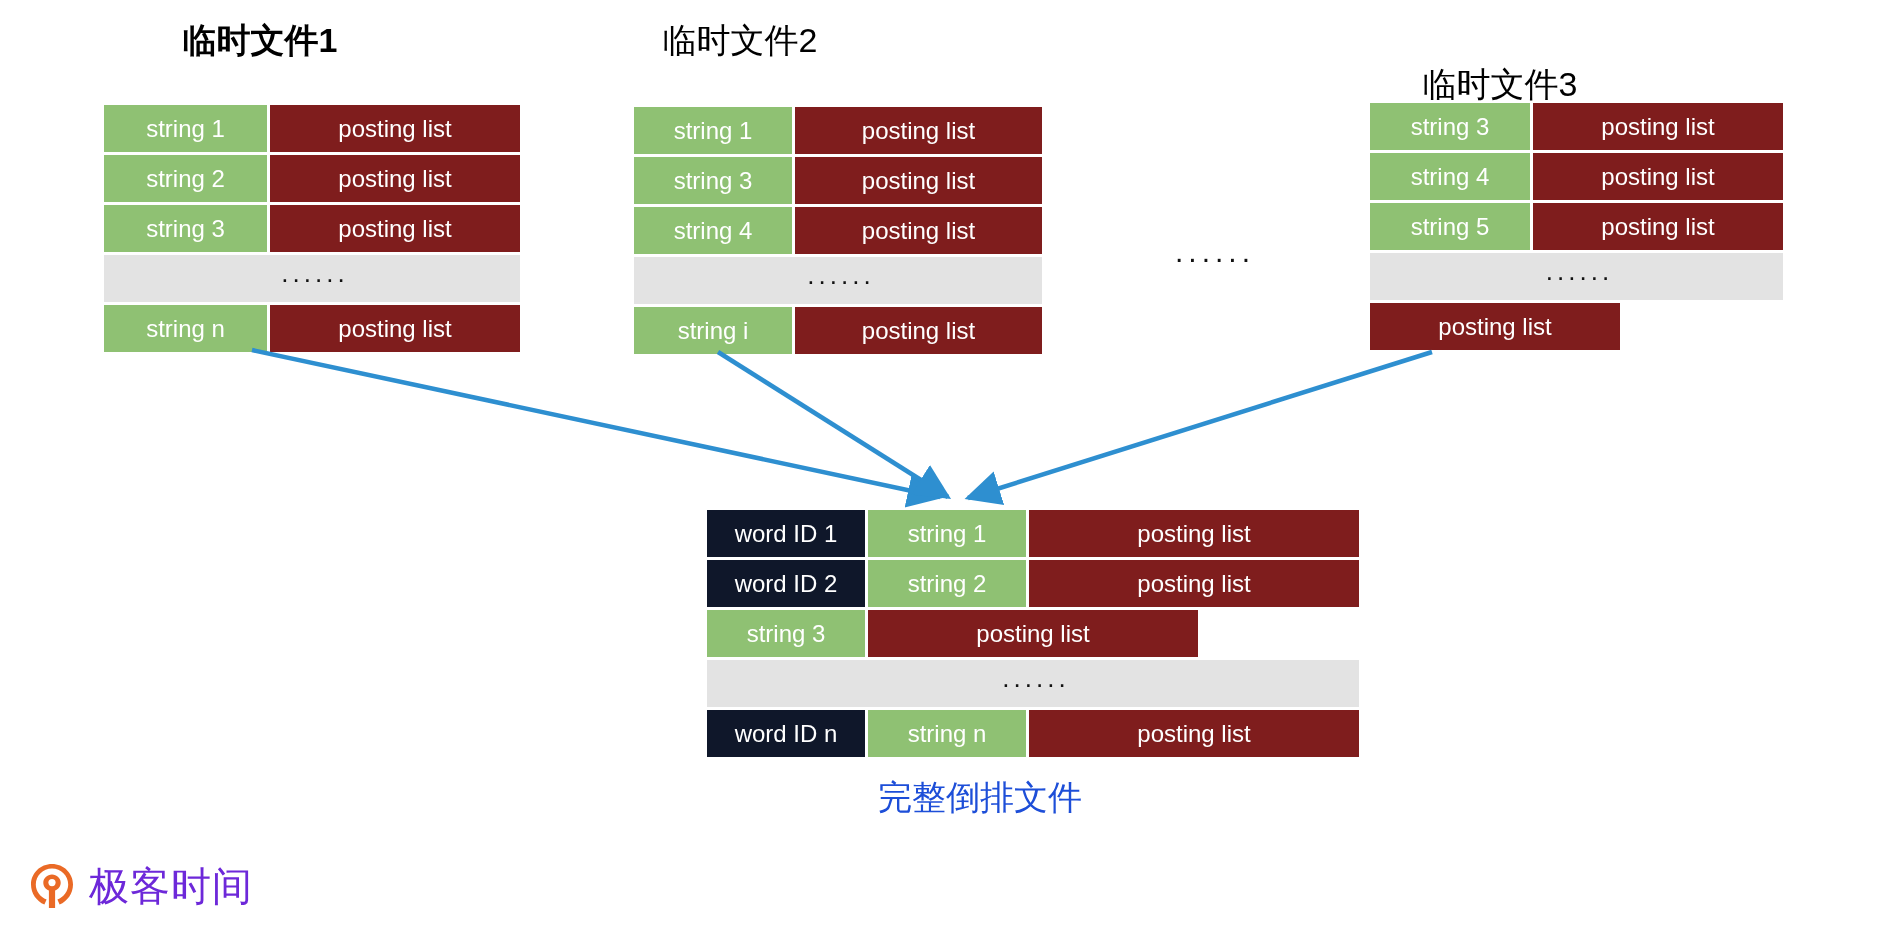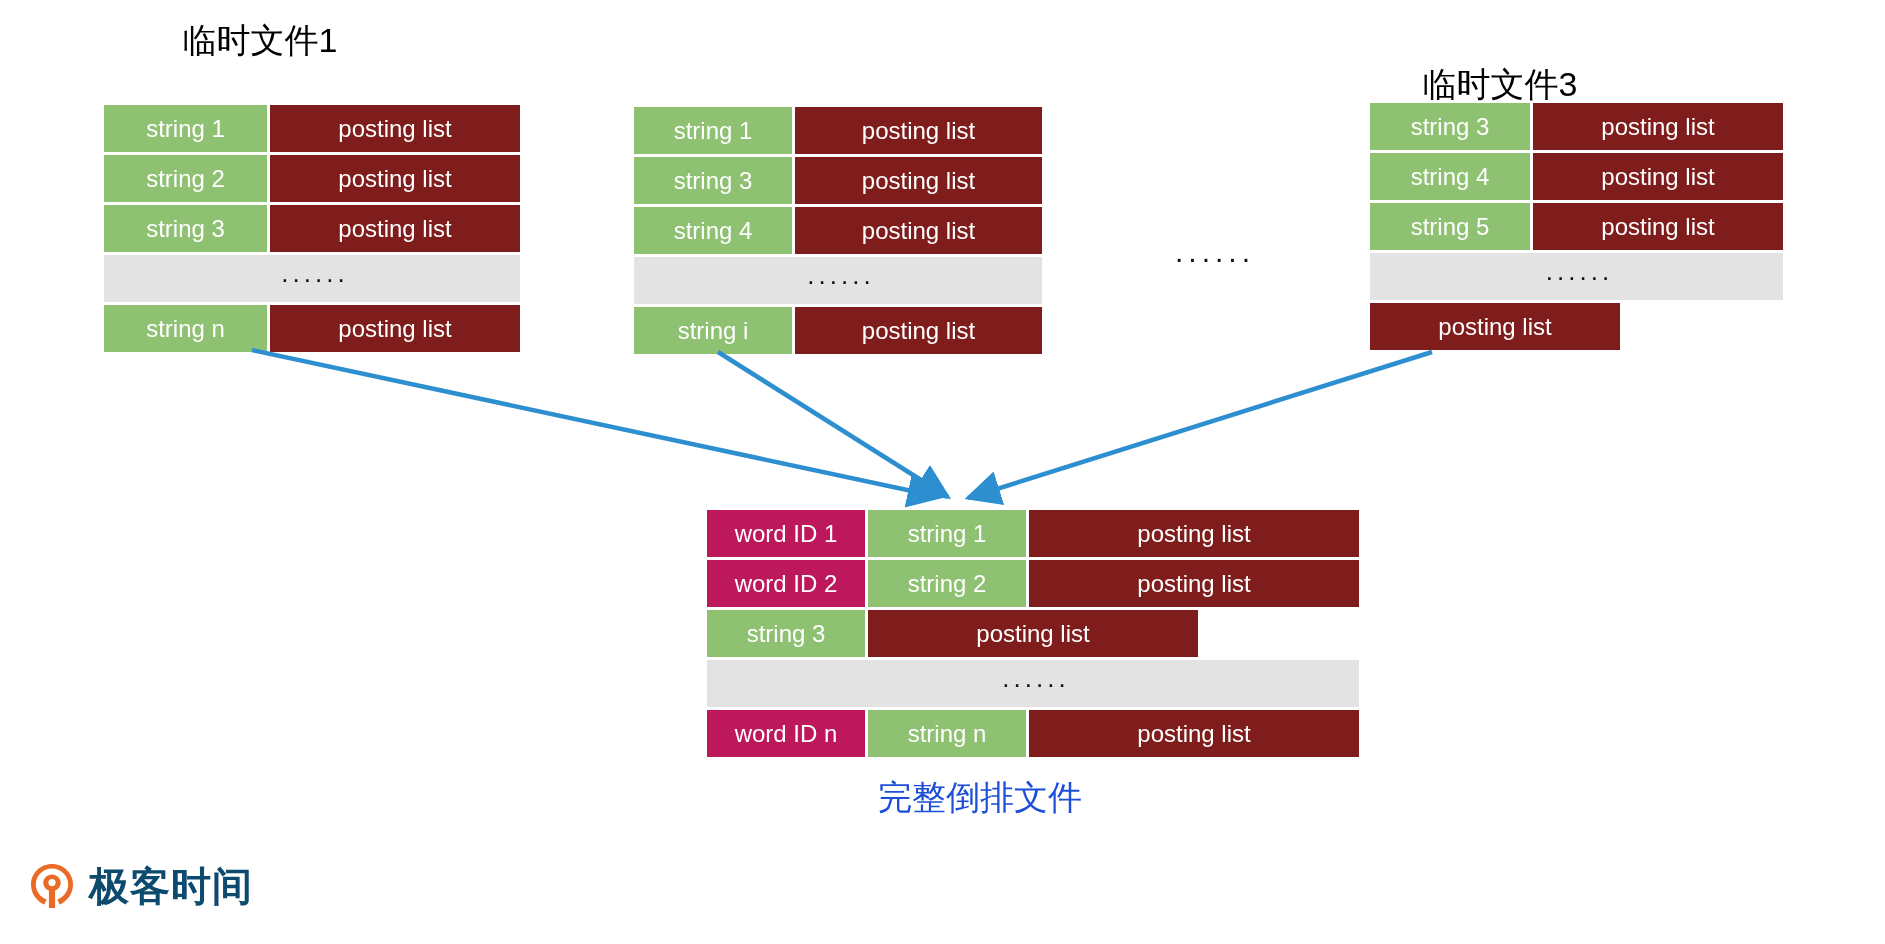--- a/index.html
+++ b/index.html
@@ -51,21 +51,21 @@
     align-items: center;
     justify-content: center;
     color: #ffffff;
     font-size: 24px;
     font-weight: 400;
     line-height: 1;
     box-sizing: border-box;
   }
   .c-green  { background: #8fc173; }
   .c-blue   { background: #7f1d1d; }
-  .c-orange { background: #be185d; }
+  .c-orange { background: #0f172a; }
   .row.ellipsis-row {
     height: 47px;
   }
   .cell.c-grey {
     background: #e3e3e3;
     color: #1a1a1a;
     flex: 1 1 auto;
     font-size: 24px;
     letter-spacing: 3px;
     padding-left: 6px;
@@ -126,32 +126,33 @@
     display: flex;
     align-items: center;
     gap: 13px;
   }
   .logo-mark {
     width: 48px; height: 48px;
     position: relative;
   }
   .logo-text {
     font-size: 40px;
-    color: #0c4a6e;
-    font-weight: 700;
+    color: #6d28d9;
+    font-weight: 400;
     letter-spacing: 1px;
     line-height: 1;
   }
 </style>
 </head>
 <body>
 
 <div class="canvas">
 
-  <div class="file-title" style="left:130px; top:18px; width:260px;">临时文件1</div>
+  <div class="file-title" style="left:130px; top:18px; width:260px;font-weight:bold;">临时文件1</div>
+  <div class="file-title" style="left:610px; top:18px; width:260px;">临时文件2</div>
   <div class="file-title" style="left:1370px; top:18px; width:260px;margin-top:44px;">临时文件3</div>
 
   <div class="tbl t1" style="left:104px; top:105px;">
 
     <div class="row">
       <div class="cell c-green k">string 1</div>
       <div class="cell c-blue v">posting list</div>
     </div>
 
     <div class="row">

